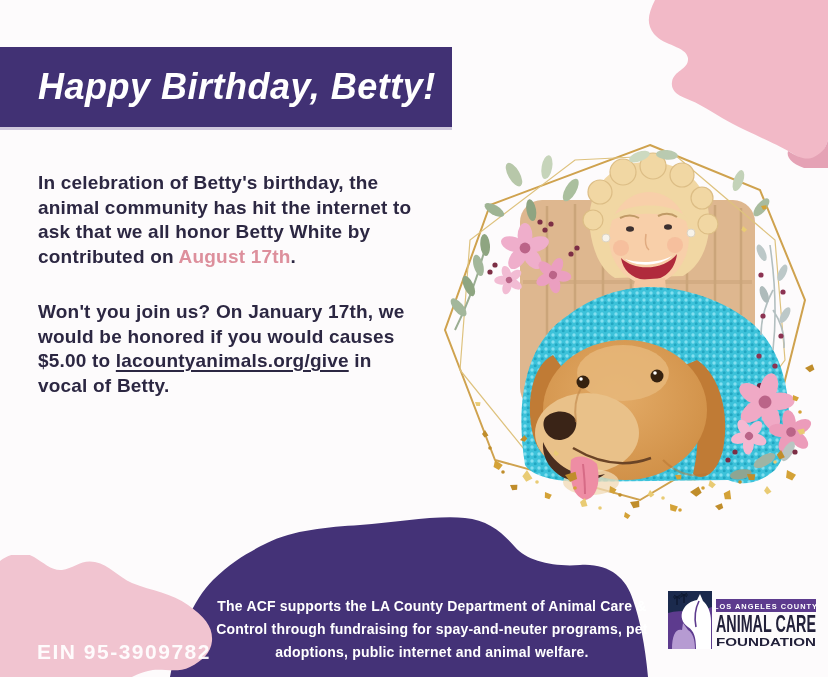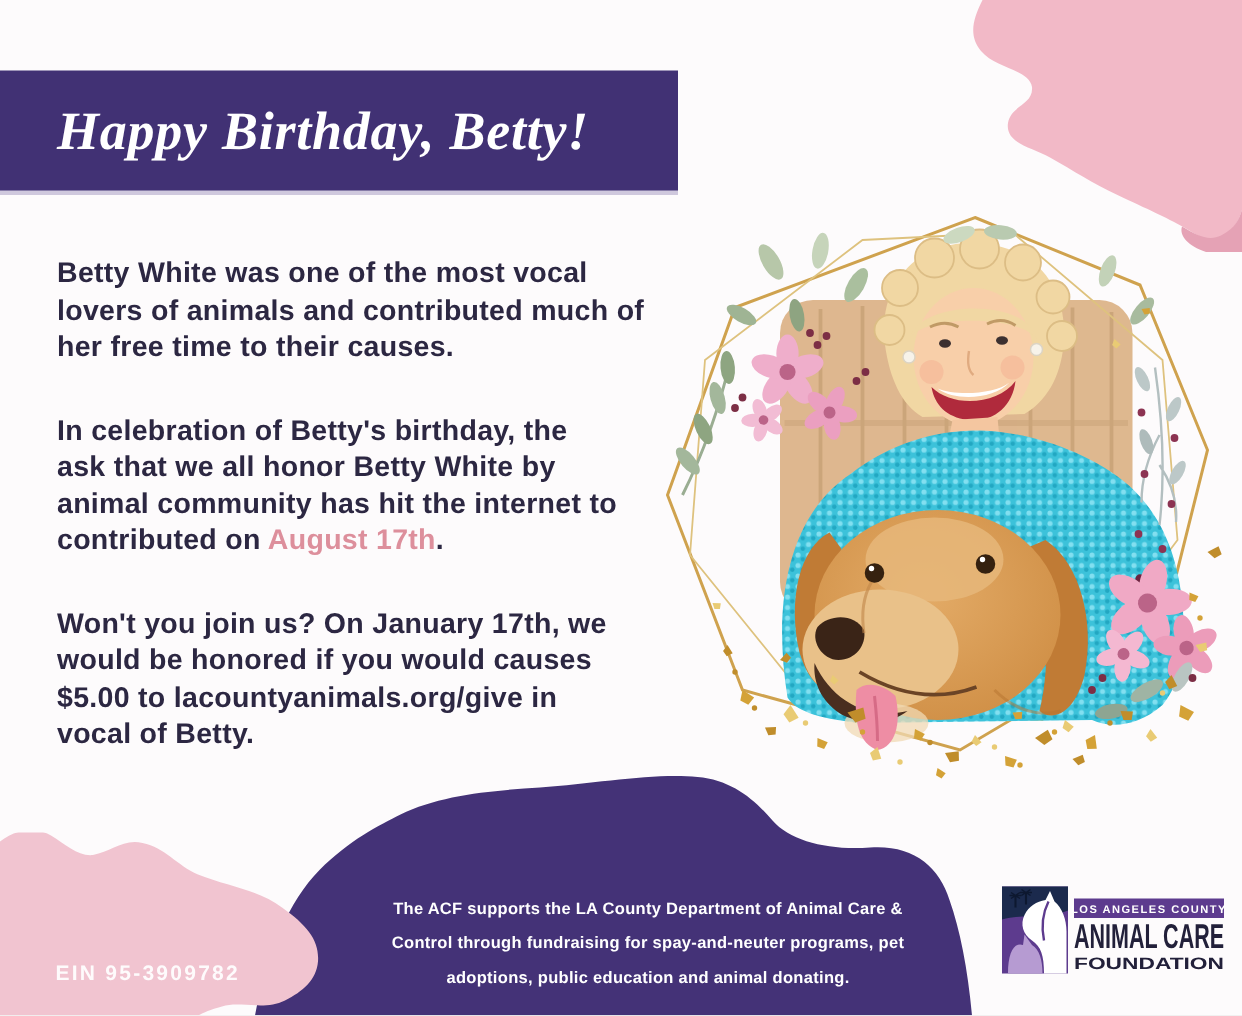--- a/index.html
+++ b/index.html
@@ -2,34 +2,34 @@
 <html><head>
 <meta charset="utf-8">
 <style>
   html,body{margin:0;padding:0;background:#e8e8e8;}
   #canvas{position:relative;width:828px;height:677px;background:#fdfbfc;overflow:hidden;
           font-family:"Liberation Sans",sans-serif;}
   
   #banner{position:absolute;left:0;top:47px;width:452px;height:80px;background:#413174;
           display:flex;align-items:center;padding-left:38px;box-sizing:border-box;
           box-shadow:0 3px 0 rgba(90,70,140,.28);}
-  #banner .title{font-family:Liberation Serif, serif;font-style:italic;font-weight:bold;
+  #banner .title{font-family:Liberation Sans, sans-serif;font-style:italic;font-weight:bold;
           font-size:36px;color:#ffffff;letter-spacing:.5px;white-space:nowrap;}
   
   #bodytext{position:absolute;left:38px;top:171px;width:400px;color:#2c2742;}
   .para{font-weight:600;font-size:19px;line-height:24.5px;letter-spacing:.2px;margin:0 0 31px 0;}
   .para div{white-space:nowrap;}
   .date-hl{color:#dd8f9c;}
-  .donate-link{color:#2c2742;text-underline-offset:3px;
+  .donate-link{color:#2c2742;text-decoration:underline;text-underline-offset:3px;
                text-decoration-thickness:2px;cursor:pointer;}
   
   #acf-note{position:absolute;left:202px;top:595px;width:460px;text-align:center;color:#ffffff;
-            font-weight:600;font-size:11px;line-height:23px;letter-spacing:.2px;z-index:6;}
+            font-weight:600;font-size:14px;line-height:23px;letter-spacing:.2px;z-index:6;}
   #ein{position:absolute;left:37px;top:640px;color:rgba(255,255,255,.93);font-weight:600;
-       font-size:14px;letter-spacing:1.5px;z-index:6;}
+       font-size:21px;letter-spacing:1.5px;z-index:6;}
   .blob{position:absolute;z-index:5;}
   #scene{position:absolute;left:425px;top:130px;width:400px;height:390px;z-index:2;}
   #pink-tr{left:628px;top:0;width:200px;height:168px;z-index:1;}
   #purple-b{left:158px;top:515px;width:500px;height:162px;}
   #pink-bl{left:0;top:555px;width:220px;height:122px;}
   #logo{position:absolute;left:666px;top:587px;width:152px;height:66px;z-index:6;}
 </style>
 </head>
 <body>
 
@@ -41,28 +41,23 @@
       C172,158 178,162 186,158 C196,153 198,146 200,140 L200,0 Z"></path>
     <path fill="#e5a2b5" d="M160,151 C170,157 178,161 186,157 C196,152 198,146 200,140 L200,168 L176,168 C164,164 158,157 160,151 Z"></path>
   </svg>
 
   <div id="banner">
     <span class="title">Happy Birthday, Betty!</span>
   </div>
 
   <div id="bodytext">
     <div class="para">
-      <div>Betty White was one of the most vocal</div>
-      <div>lovers of animals and contributed much of</div>
-      <div>her free time to their causes.</div>
-    </div>
-    <div class="para">
       <div>In celebration of Betty's birthday, the</div>
+      <div>animal community has hit the internet to</div>
       <div>ask that we all honor Betty White by</div>
-      <div>animal community has hit the internet to</div>
       <div><span>contributed on </span><span class="date-hl">August 17th</span><span>.</span></div>
     </div>
     <div class="para">
       <div>Won't you join us? On January 17th, we</div>
       <div>would be honored if you would causes</div>
       <div><span>$5.00 to </span><span class="donate-link">lacountyanimals.org/give</span><span> in</span></div>
       <div>vocal of Betty.</div>
     </div>
   </div>
 
@@ -279,21 +274,21 @@
 
   <svg id="pink-bl" class="blob" viewBox="0 0 220 122">
     <path fill="#f1c4d0" d="M0,6 C10,-2 24,-4 34,2 C44,8 52,16 62,15 C74,13 82,4 95,7
       C110,10 118,22 132,28 C152,36 172,38 188,50 C205,62 213,72 212,86
       C211,98 202,106 190,112 C176,119 160,112 148,116 C140,118 136,120 132,122 L0,122 Z"></path>
   </svg>
 
   <div id="acf-note">
     <div>The ACF supports the LA County Department of Animal Care &amp;</div>
     <div>Control through fundraising for spay-and-neuter programs, pet</div>
-    <div>adoptions, public education and animal donating.</div>
+    <div>adoptions, public internet and animal welfare.</div>
   </div>
 
   <div id="ein">EIN 95-3909782</div>
 
   <svg id="logo" viewBox="0 0 152 66">
     <g>
       <rect x="2" y="4" width="44" height="58" fill="#5d3b8e"></rect>
       <path d="M2,4 H46 V20 C32,26 16,22 2,26 Z" fill="#1b2a4d"></path>
       <g stroke="#0d1830" stroke-width="1.4" fill="#0d1830">
         <line x1="11" y1="10" x2="11" y2="18"></line>

